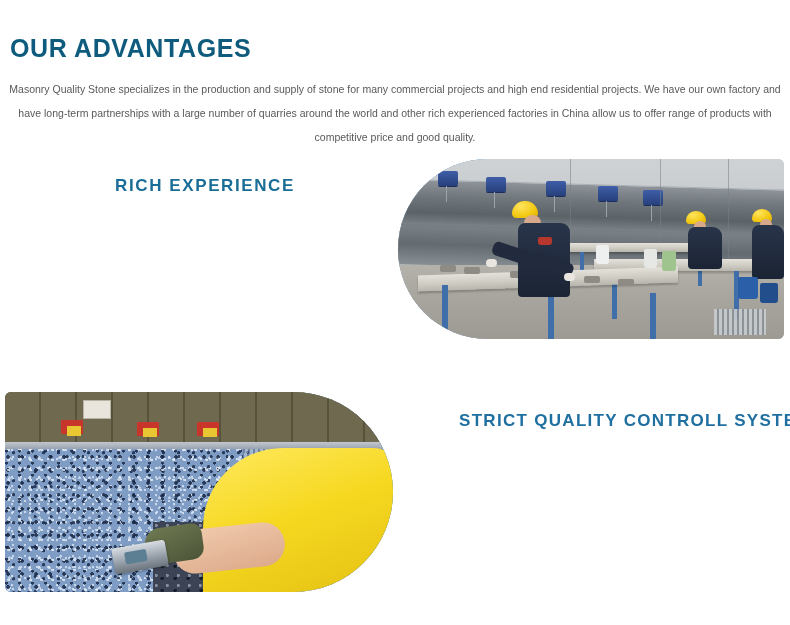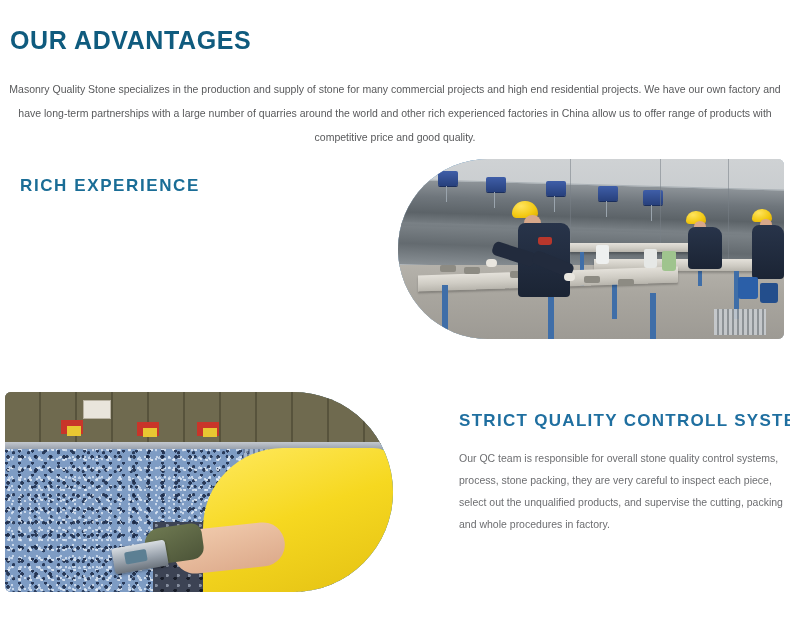--- a/index.html
+++ b/index.html
@@ -13,21 +13,21 @@
     position: relative;
     overflow: hidden;
     font-family: "Liberation Sans", sans-serif;
     -webkit-font-smoothing: antialiased;
   }
 
   
   .page-title {
     position: absolute;
     left: 10px;
-    top: 9px;
+    top: 17px;
     font-size: 25px;
     font-weight: bold;
     letter-spacing: 0.6px;
     color: #0f5b7e;
     white-space: nowrap;
   }
 
   
   .intro {
     position: absolute;
@@ -41,21 +41,21 @@
   }
 
   
   .rich-block {
     position: absolute;
     left: 20px;
     top: 176px;
     width: 370px;
   }
   .rich-title {
-    text-align: left;
+    text-align: center;
     font-size: 17px;
     font-weight: bold;
     letter-spacing: 1.6px;
     color: #1a6d96;
     margin: 0 0 18px 0;
   }
   .rich-body {
     text-align: center;
     font-size: 10.5px;
     line-height: 22px;
@@ -495,14 +495,13 @@
   <div class="insp-glasses"></div>
   <div class="insp-mask"></div>
   <div class="insp-shirt"></div>
   <div class="insp-arm"></div>
   <div class="insp-glove"></div>
   <div class="insp-tool"></div>
 </div>
 
 <div class="qc-block">
   <h2 class="qc-title">STRICT QUALITY CONTROLL SYSTEM</h2>
-  <p class="qc-body">Our QC team is responsible for overall stone quality control systems, process, stone packing, they are very careful to inspect each piece, select out the unqualified products, and supervise the cutting, packing and whole procedures in factory.</p>
 </div>
 
 </body></html>

